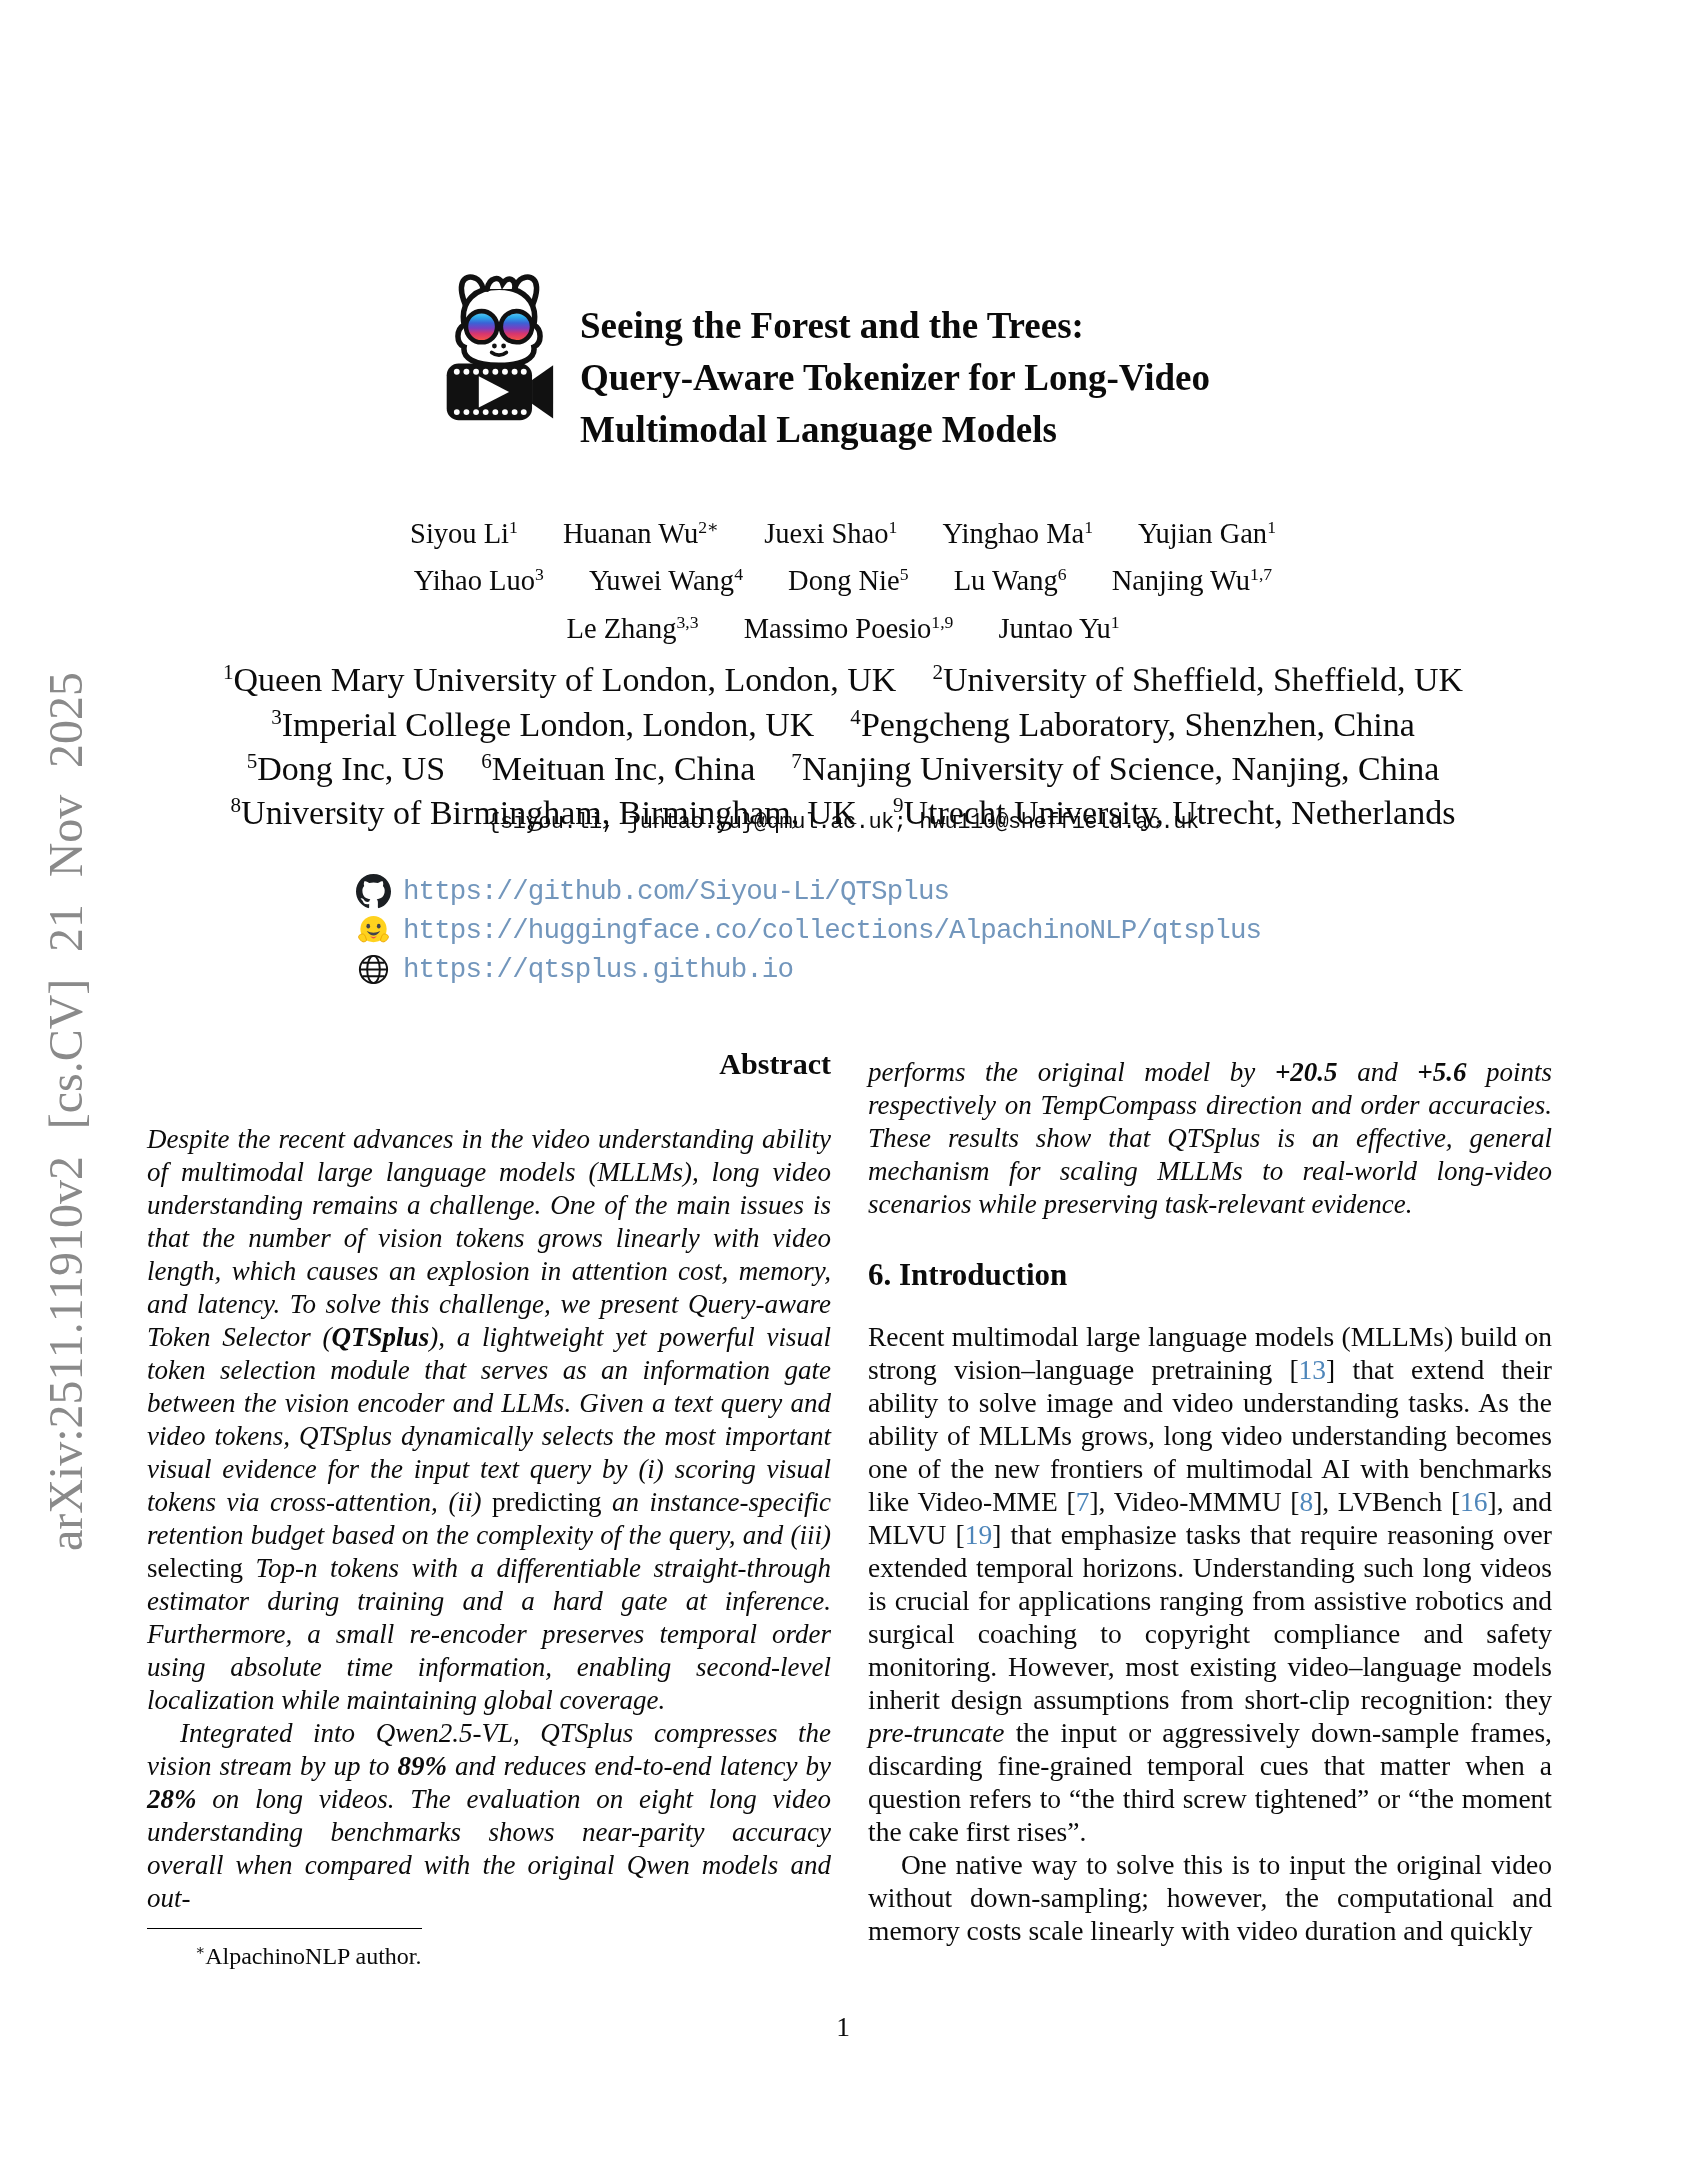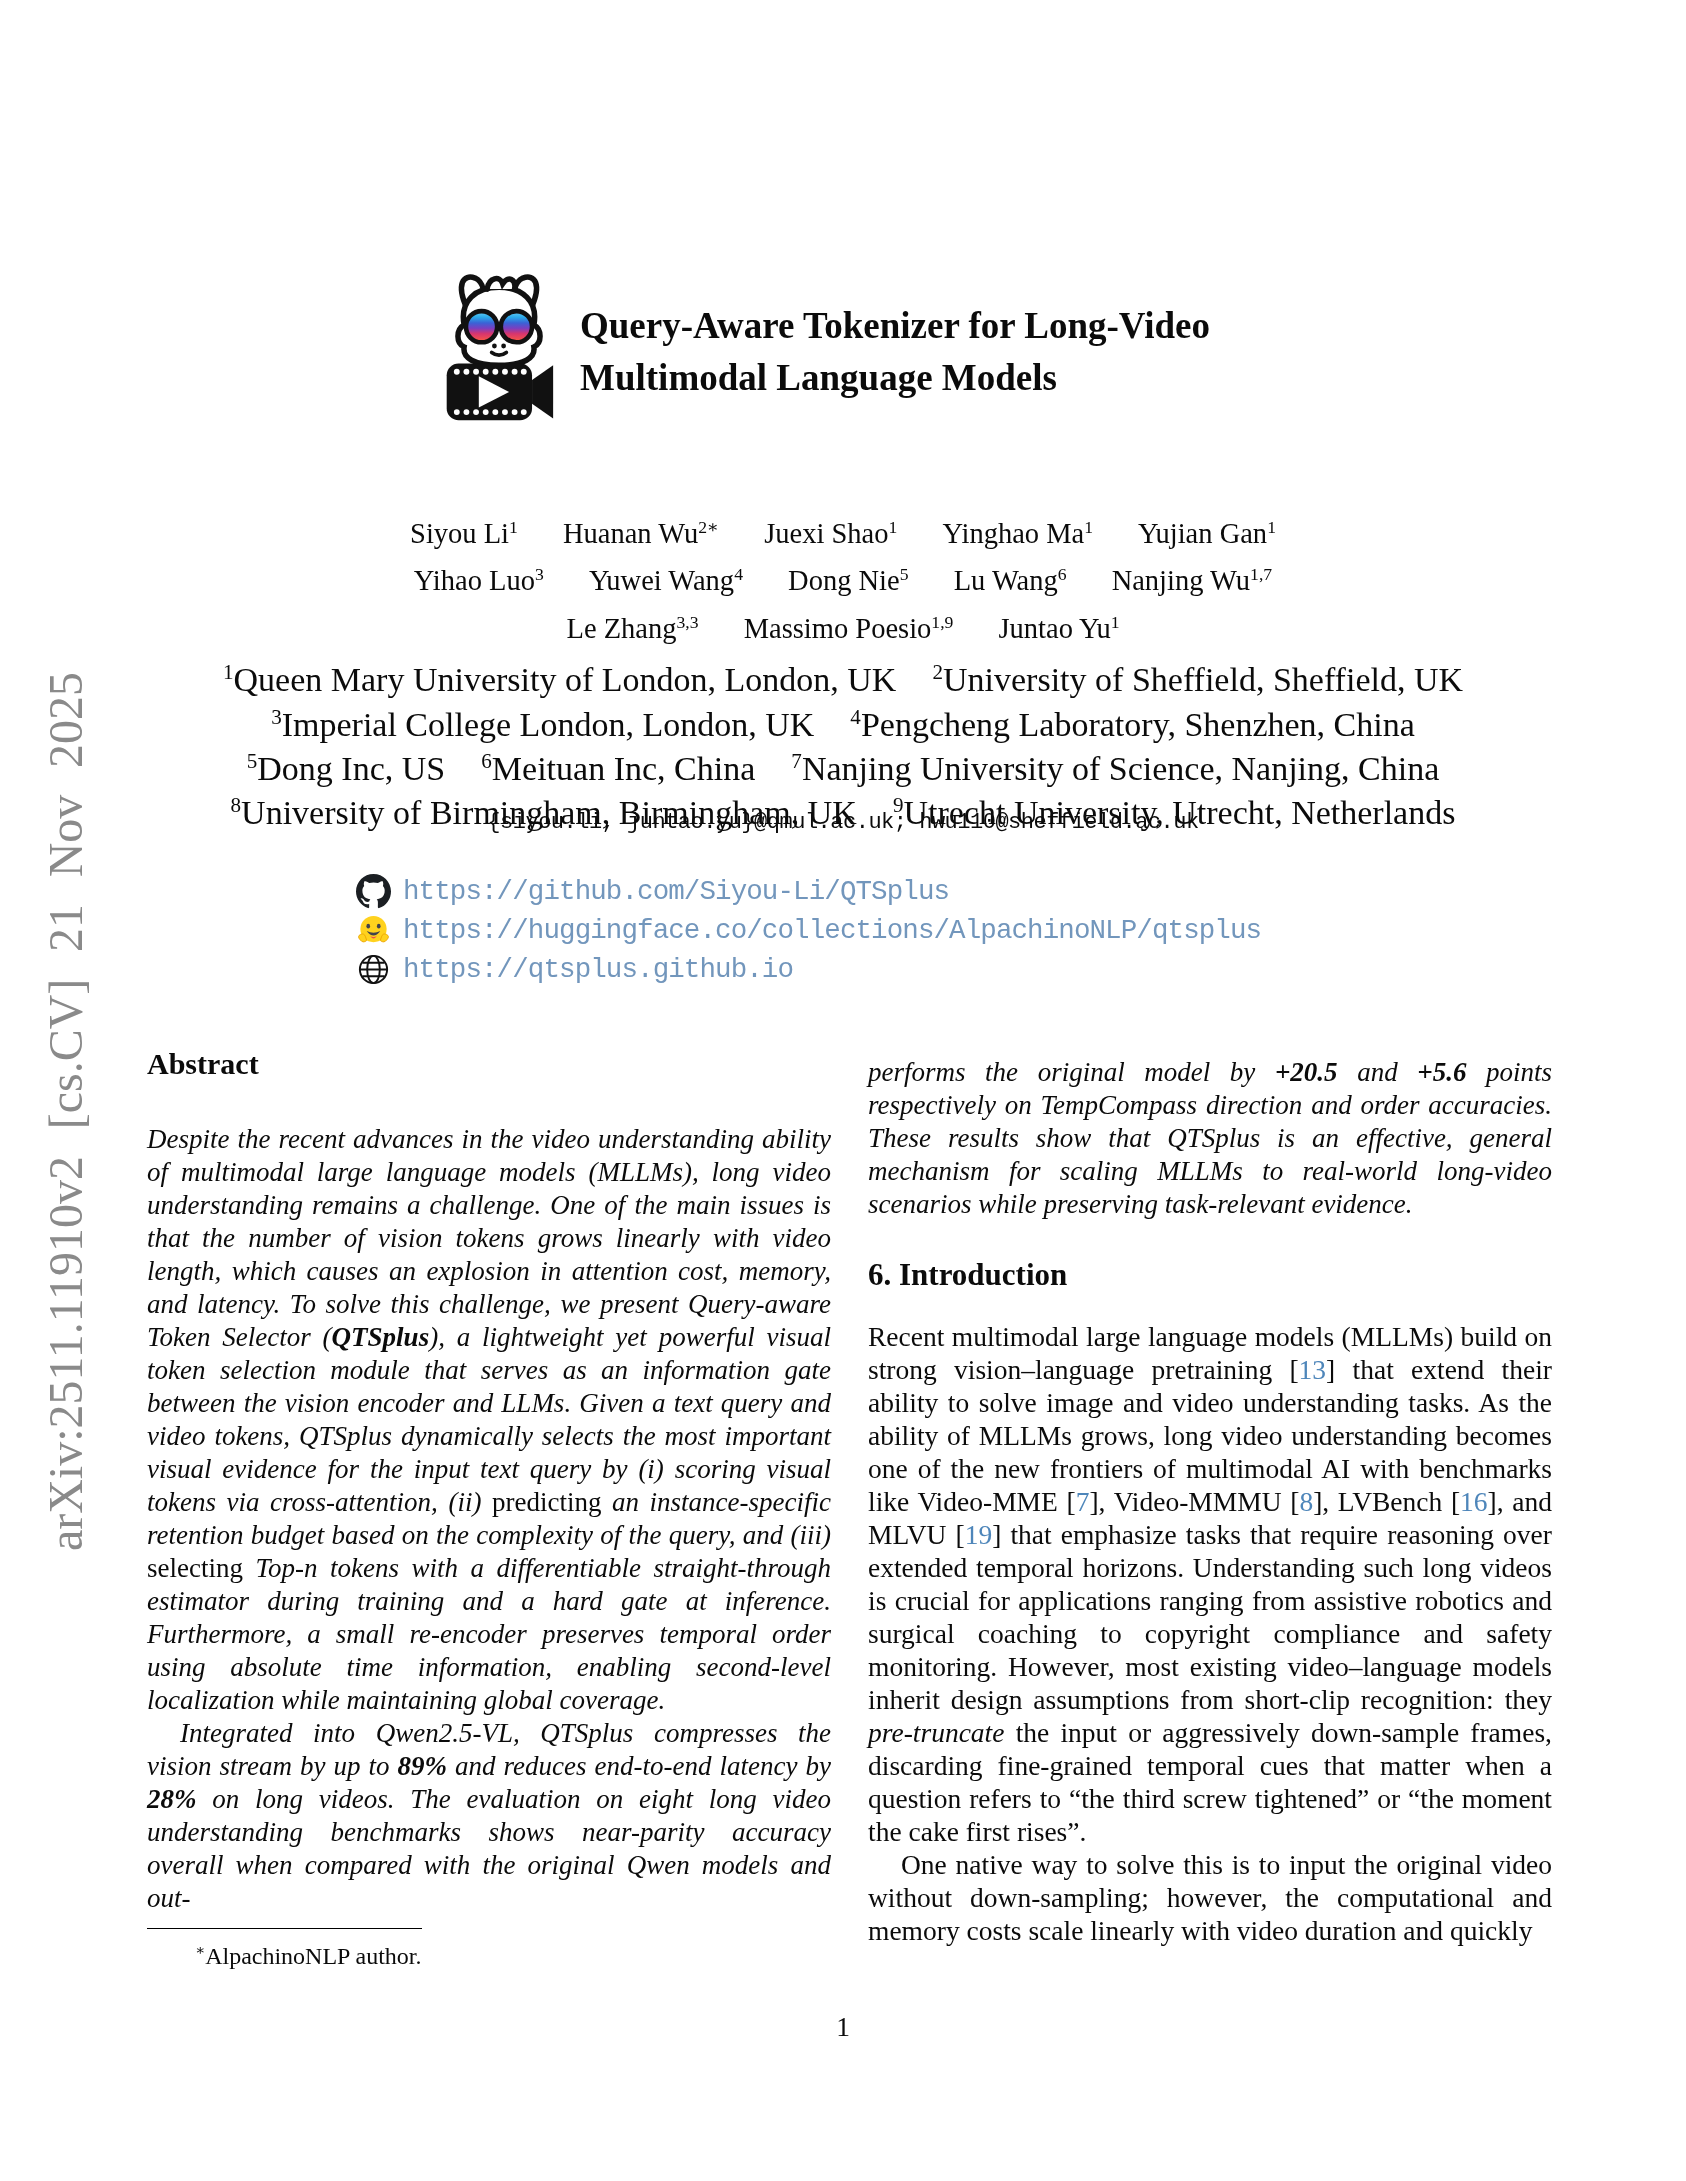--- a/index.html
+++ b/index.html
@@ -29,21 +29,21 @@
 
   .links { position:absolute; left:356px; top:872px; }
   .link-row { display:flex; align-items:center; height:39px; gap:12px; }
   .link-icon { width:35px; height:35px; display:inline-flex; align-items:center; justify-content:center; }
   .link-url { font-family:"Liberation Mono","DejaVu Sans Mono",monospace; font-size:27.5px;
               color:var(--link,#7296bc); text-decoration:none; letter-spacing:-0.9px; cursor:pointer; }
 
   
   .col-left  { position:absolute; left:147px; top:1047px; width:684px; }
   .col-right { position:absolute; left:868px; top:1056px; width:684px; }
-  .abstract-heading { text-align:left; font-weight:700; font-size:30px; margin:0 0 42px 0; }
+  .abstract-heading { text-align:right; font-weight:700; font-size:30px; margin:0 0 42px 0; }
   p.abs  { margin:0; font-size:27px; line-height:33px; text-align:justify; }
   h2.sec { font-size:31px; font-weight:700; margin:36px 0 27px 0; }
   p.bodytxt { margin:0; font-size:27.5px; line-height:33px; text-align:justify; }
   .indent { text-indent:33px; }
 
   
   .seg-n  { font-style:normal; }
   .seg-i  { font-style:italic; }
   .seg-bi { font-style:italic; font-weight:700; }
   .seg-c  { color:var(--cite,#4e86ba); }
@@ -108,20 +108,21 @@
           <circle cx="57" cy="157" r="3.2"></circle>
           <circle cx="67.5" cy="157" r="3.2"></circle>
           <circle cx="78" cy="157" r="3.2"></circle>
           <circle cx="88" cy="157" r="3.2"></circle>
       </g>
       <polygon points="39,118 72,135 39,152" fill="#fff"></polygon>
     </svg>
   </div>
 
   <h1 class="title">
+    <div>Seeing the Forest and the Trees:</div>
     <div>Query-Aware Tokenizer for Long-Video</div>
     <div>Multimodal Language Models</div>
   </h1>
 
   <div class="authors">
     <div>
       <span class="author"><span>Siyou Li</span><sup>1</sup></span>
       <span class="author"><span>Huanan Wu</span><sup>2∗</sup></span>
       <span class="author"><span>Juexi Shao</span><sup>1</sup></span>
       <span class="author"><span>Yinghao Ma</span><sup>1</sup></span>

